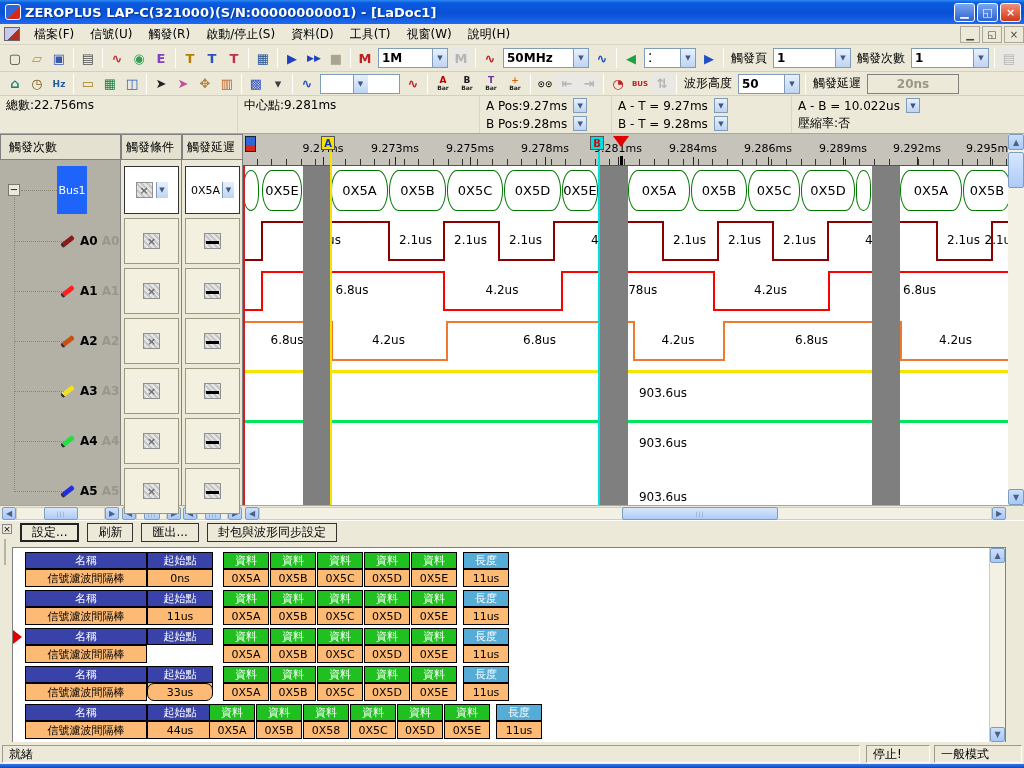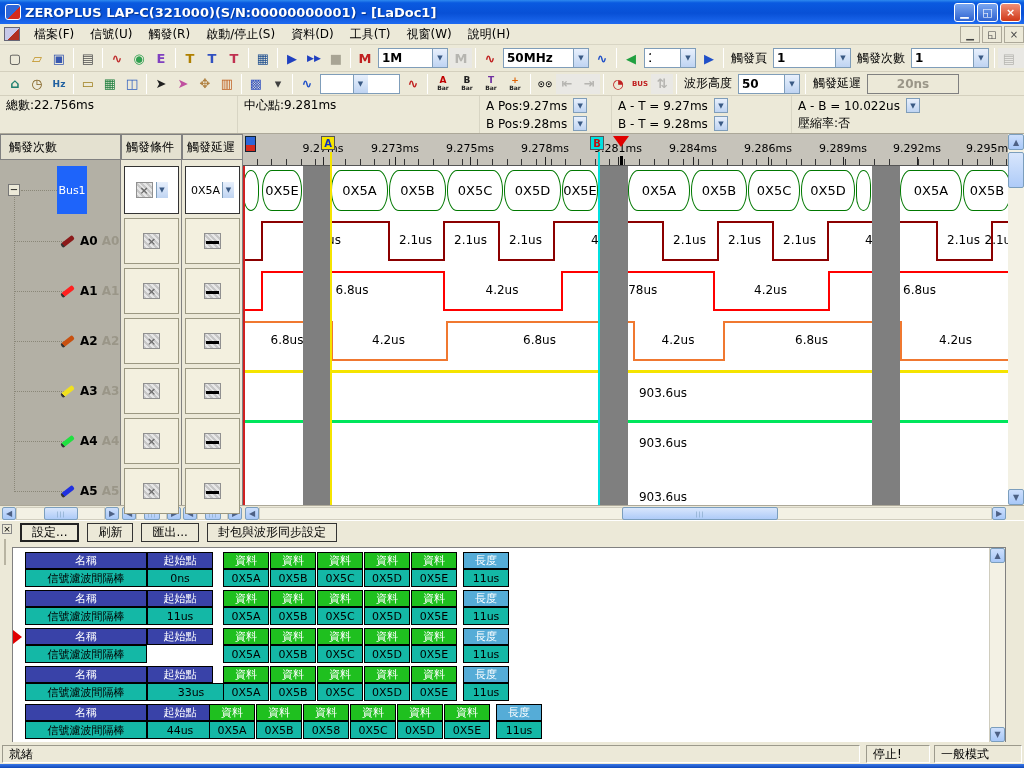--- a/index.html
+++ b/index.html
@@ -61,21 +61,21 @@
 .graybar{position:absolute;background:#7F7F7F}
 
 .bpanel{background:#ECE9D8;border-top:1px solid #fff}
 .btn{height:19px;border:1px solid #333;background:#ECE9D8;display:inline-flex;align-items:center;justify-content:center;padding:0 10px;font-size:12px;margin-right:8px}
 .btn.def{border:2px solid #222}
 .ptable{background:#fff;border:1px solid #808080;overflow:hidden}
 .pcell{position:absolute;border:1px solid #000;display:flex;align-items:center;justify-content:center;font-size:11px;white-space:nowrap;overflow:hidden}
 .pblue{background:#3942A8;color:#fff}
 .pgreen{background:#1FC01F;color:#fff}
 .pcyan{background:#55ACD7;color:#fff}
-.pwhite{background:#14b8a6;color:#000}
+.pwhite{background:#fdba74;color:#000}
 
 .statusbar{background:#ECE9D8;display:flex;align-items:flex-start;padding:3px 2px 0 2px}
 .scell{height:18px;border:1px solid;border-color:#9C9A8C #fff #fff #9C9A8C;display:flex;align-items:center;padding:0 6px;font-size:12px;white-space:nowrap}
 .bluebase{position:absolute;left:0;bottom:0;width:1024px;height:4px;background:linear-gradient(180deg,#3A78E8,#1048B8)}
 </style>
 </head>
 <body>
 
 <div class="abs titlebar" style="left:0;top:0;width:1024px;height:24px">
   <span class="appicon"></span>
@@ -591,21 +591,21 @@
         <div style="position: absolute; left: 6px; top: 118px; width: 960px; height: 36px;">
           <div class="pcell pblue" style="left: 6px; top: 0px; width: 122px; height: 17px;">名稱</div>
           <div class="pcell pblue" style="left: 128px; top: 0px; width: 66px; height: 17px;">起始點</div>
           <div class="pcell pgreen" style="left: 204px; top: 0px; width: 46px; height: 17px;">資料</div>
           <div class="pcell pgreen" style="left: 251px; top: 0px; width: 46px; height: 17px;">資料</div>
           <div class="pcell pgreen" style="left: 298px; top: 0px; width: 46px; height: 17px;">資料</div>
           <div class="pcell pgreen" style="left: 345px; top: 0px; width: 46px; height: 17px;">資料</div>
           <div class="pcell pgreen" style="left: 392px; top: 0px; width: 46px; height: 17px;">資料</div>
           <div class="pcell pcyan" style="left: 444px; top: 0px; width: 46px; height: 17px;">長度</div>
           <div class="pcell pwhite" style="left: 6px; top: 17px; width: 122px; height: 18px;">信號濾波間隔棒</div>
-          <div class="pcell pwhite" style="left: 128px; top: 17px; width: 88px; height: 18px;">33us</div>
+          <div class="pcell pwhite" style="left: 128px; top: 17px; width: 66px; height: 18px; border-radius: 7px;">33us</div>
           <div class="pcell pwhite" style="left: 204px; top: 17px; width: 46px; height: 18px;">0X5A</div>
           <div class="pcell pwhite" style="left: 251px; top: 17px; width: 46px; height: 18px;">0X5B</div>
           <div class="pcell pwhite" style="left: 298px; top: 17px; width: 46px; height: 18px;">0X5C</div>
           <div class="pcell pwhite" style="left: 345px; top: 17px; width: 46px; height: 18px;">0X5D</div>
           <div class="pcell pwhite" style="left: 392px; top: 17px; width: 46px; height: 18px;">0X5E</div>
           <div class="pcell pwhite" style="left: 444px; top: 17px; width: 46px; height: 18px;">11us</div>
         </div>
         <div style="position: absolute; left: 6px; top: 156px; width: 960px; height: 36px;">
           <div class="pcell pblue" style="left: 6px; top: 0px; width: 122px; height: 17px;">名稱</div>
           <div class="pcell pblue" style="left: 128px; top: 0px; width: 66px; height: 17px;">起始點</div>

